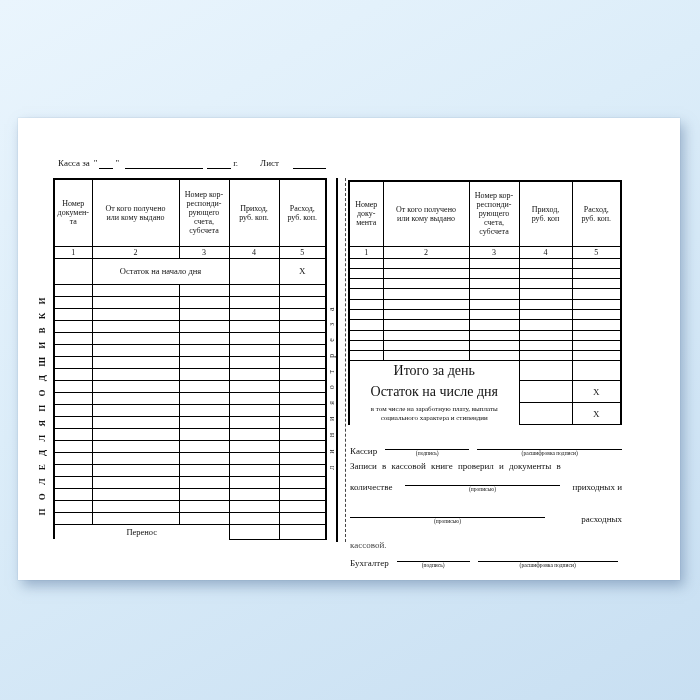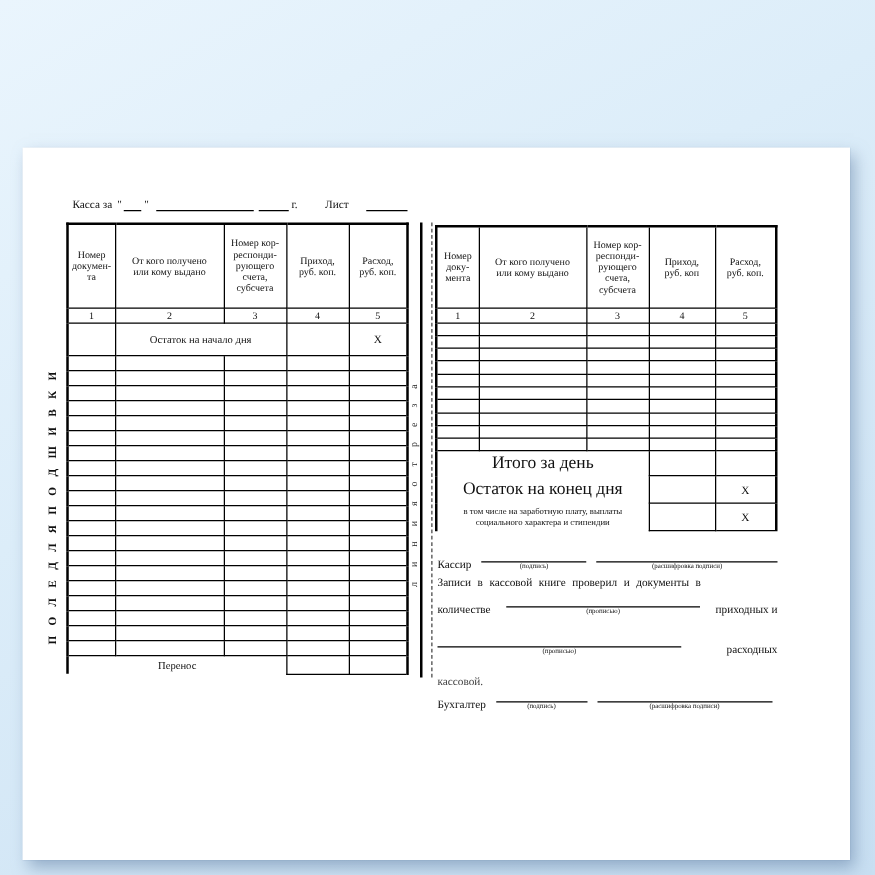--- a/index.html
+++ b/index.html
@@ -2,21 +2,21 @@
 <html><head>
 <meta charset="utf-8">
 <style>
   html,body{margin:0;padding:0;}
   .stage{
     position:relative;width:700px;height:700px;overflow:hidden;
     background:linear-gradient(150deg,#eaf5fd 0%,#dcedf9 40%,#c8dff2 100%);
     font-family:"Liberation Serif","DejaVu Serif",serif;color:#111;
   }
   .paper{
-    position:absolute;left:18px;top:118px;width:662px;height:570px;background:#ffffff;
+    position:absolute;left:18px;top:118px;width:662px;height:462px;background:#ffffff;
     box-shadow:4px 6px 12px rgba(100,130,165,.55),0 0 1px rgba(110,140,175,.5);
   }
   
   .tophdr{position:absolute;left:40px;top:40px;display:flex;align-items:flex-end;font-size:9px;line-height:11px;white-space:nowrap;}
   .blank{display:inline-block;border-bottom:1px solid #000;height:10px;}
   .w14{width:14px}.w78{width:78px}.w24{width:24px}.w33{width:33px}
   .ml2{margin-left:2px}.ml4{margin-left:4px}.ml6{margin-left:6px}.ml14{margin-left:14px}.ml22{margin-left:22px}
   
   .vtext{position:absolute;white-space:nowrap;transform:translate(-50%,-50%) rotate(-90deg);}
   .binding{left:24px;top:287px;font-weight:bold;font-size:9px;letter-spacing:3px;}
@@ -386,21 +386,21 @@
             <td></td>
           </tr>
         </tbody>
       <tbody>
         <tr class="tot-row tot1">
           <td class="tlabel" colspan="3">Итого за день</td>
           <td class="pcell"></td>
           <td class="pcell"></td>
         </tr>
         <tr class="tot-row tot2">
-          <td class="tlabel" colspan="3">Остаток на конец дня</td>
+          <td class="tlabel" colspan="3">Остаток на числе дня</td>
           <td class="pcell"></td>
           <td class="pcell xmark">X</td>
         </tr>
         <tr class="tot-row tot3">
           <td class="incl" colspan="3">в том числе на заработную плату, выплаты
 социального характера и стипендии</td>
           <td class="pcell"></td>
           <td class="pcell xmark">X</td>
         </tr>
       </tbody>

